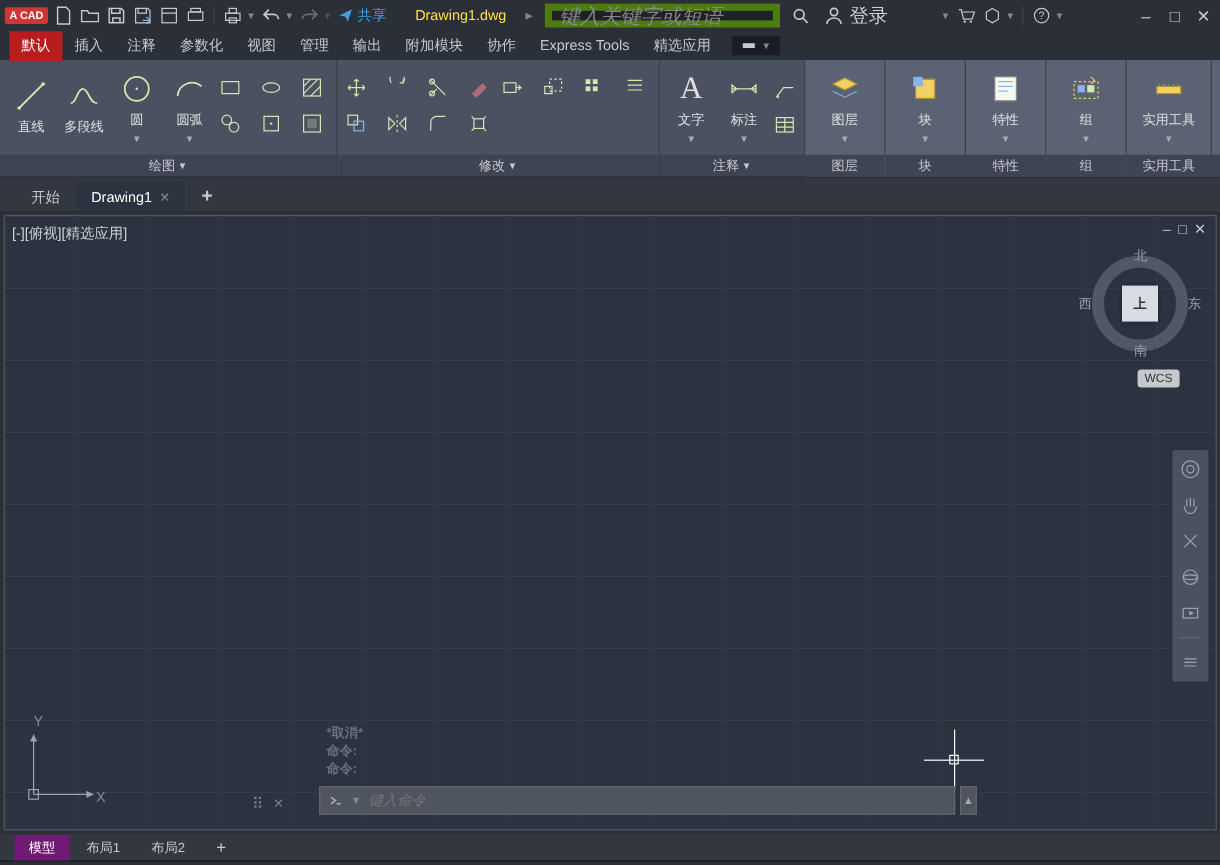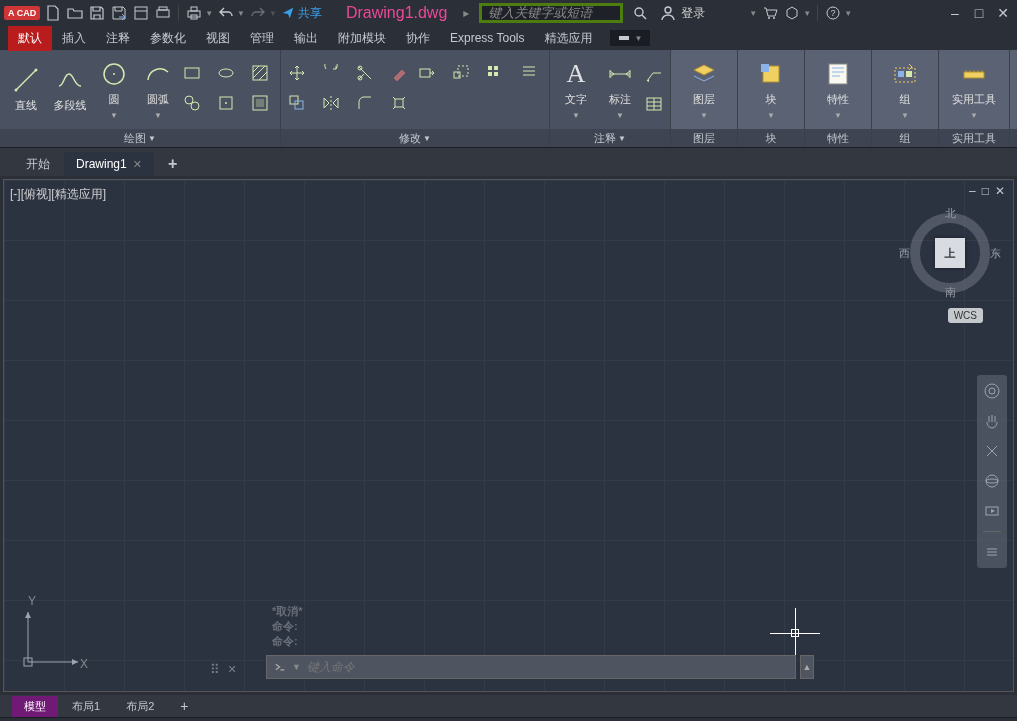--- a/index.html
+++ b/index.html
@@ -4,23 +4,23 @@
 <style>
 * { margin: 0; padding: 0; box-sizing: border-box; font-family: "Microsoft YaHei", Arial, sans-serif; }
 body { background: #2b2f37; color: #d0d0d0; width: 1017px; height: 721px; overflow: hidden; font-size: 12px; }
 
 
 .titlebar { height: 26px; background: #2b2f37; display: flex; align-items: center; padding: 0 4px; gap: 4px; }
 .app-badge { background: #d13636; color: #fff; font-size: 9px; font-weight: bold; padding: 2px 4px; border-radius: 2px; }
 .tb-icon { width: 18px; height: 18px; display: flex; align-items: center; justify-content: center; color: #c5c9d0; cursor: pointer; }
 .tb-sep { width: 1px; height: 16px; background: #444; margin: 0 2px; }
 .tb-arrow { font-size: 8px; color: #888; margin-left: -2px; }
-.doc-name { color: #ec4899; margin: 0 6px; font-size: 16px; }
+.doc-name { color: #fde047; margin: 0 6px; font-size: 12px; }
 .share { color: #3aa0ea; font-size: 12px; display: flex; align-items: center; gap: 3px; cursor: pointer; }
-.search-box { background: #1e2128; border: 3px solid #4d7c0f; width: 144px; height: 20px; display: flex; align-items: center; padding: 0 6px; color: #888; font-style: italic; font-size: 13px; }
+.search-box { background: #1e2128; border: 6px solid #4d7c0f; width: 196px; height: 20px; display: flex; align-items: center; padding: 0 6px; color: #888; font-style: italic; font-size: 17px; }
 .win-btn { width: 20px; height: 20px; display: flex; align-items: center; justify-content: center; color: #c5c9d0; cursor: pointer; font-size: 14px; }
 
 
 .rtabs { height: 24px; background: #2b2f37; display: flex; align-items: center; padding-left: 8px; gap: 0; }
 .rtab { padding: 4px 10px; color: #c5c9d0; font-size: 12px; cursor: pointer; }
 .rtab.active { background: #b91c1c; color: #fff; }
 .rtab-dark { background: #1a1d23; padding: 3px 8px; margin-left: 8px; display: flex; align-items: center; }
 
 
 .ribbon { height: 98px; background: #4a5160; display: flex; border-bottom: 1px solid #1a1d23; }
@@ -153,21 +153,21 @@
         <circle cx="7" cy="7" r="4" fill="none" stroke="#c5c9d0" stroke-width="1.4"></circle>
         <path d="M10 10l4 4" stroke="#c5c9d0" stroke-width="1.4"></path>
       </svg>
     </span>
   <span class="tb-icon" style="margin-left:6px">
       <svg width="16" height="16" viewBox="0 0 16 16">
         <circle cx="8" cy="5" r="3" fill="none" stroke="#c5c9d0" stroke-width="1.4"></circle>
         <path d="M2 15c0-3 3-5 6-5s6 2 6 5" fill="none" stroke="#c5c9d0" stroke-width="1.4"></path>
       </svg>
     </span>
-  <span style="font-size:12px">登录</span>
+  <span style="font-size:16px">登录</span>
   <span class="tb-arrow" style="margin-left:40px">▼</span>
   <span class="tb-icon">
       <svg width="16" height="16" viewBox="0 0 16 16">
         <path d="M2 3h2l2 8h7l2-6H5" fill="none" stroke="#c5c9d0"></path>
         <circle cx="7" cy="13" r="1" fill="#c5c9d0"></circle>
         <circle cx="12" cy="13" r="1" fill="#c5c9d0"></circle>
       </svg>
     </span>
   <span class="tb-icon">
       <svg width="16" height="16" viewBox="0 0 16 16">

